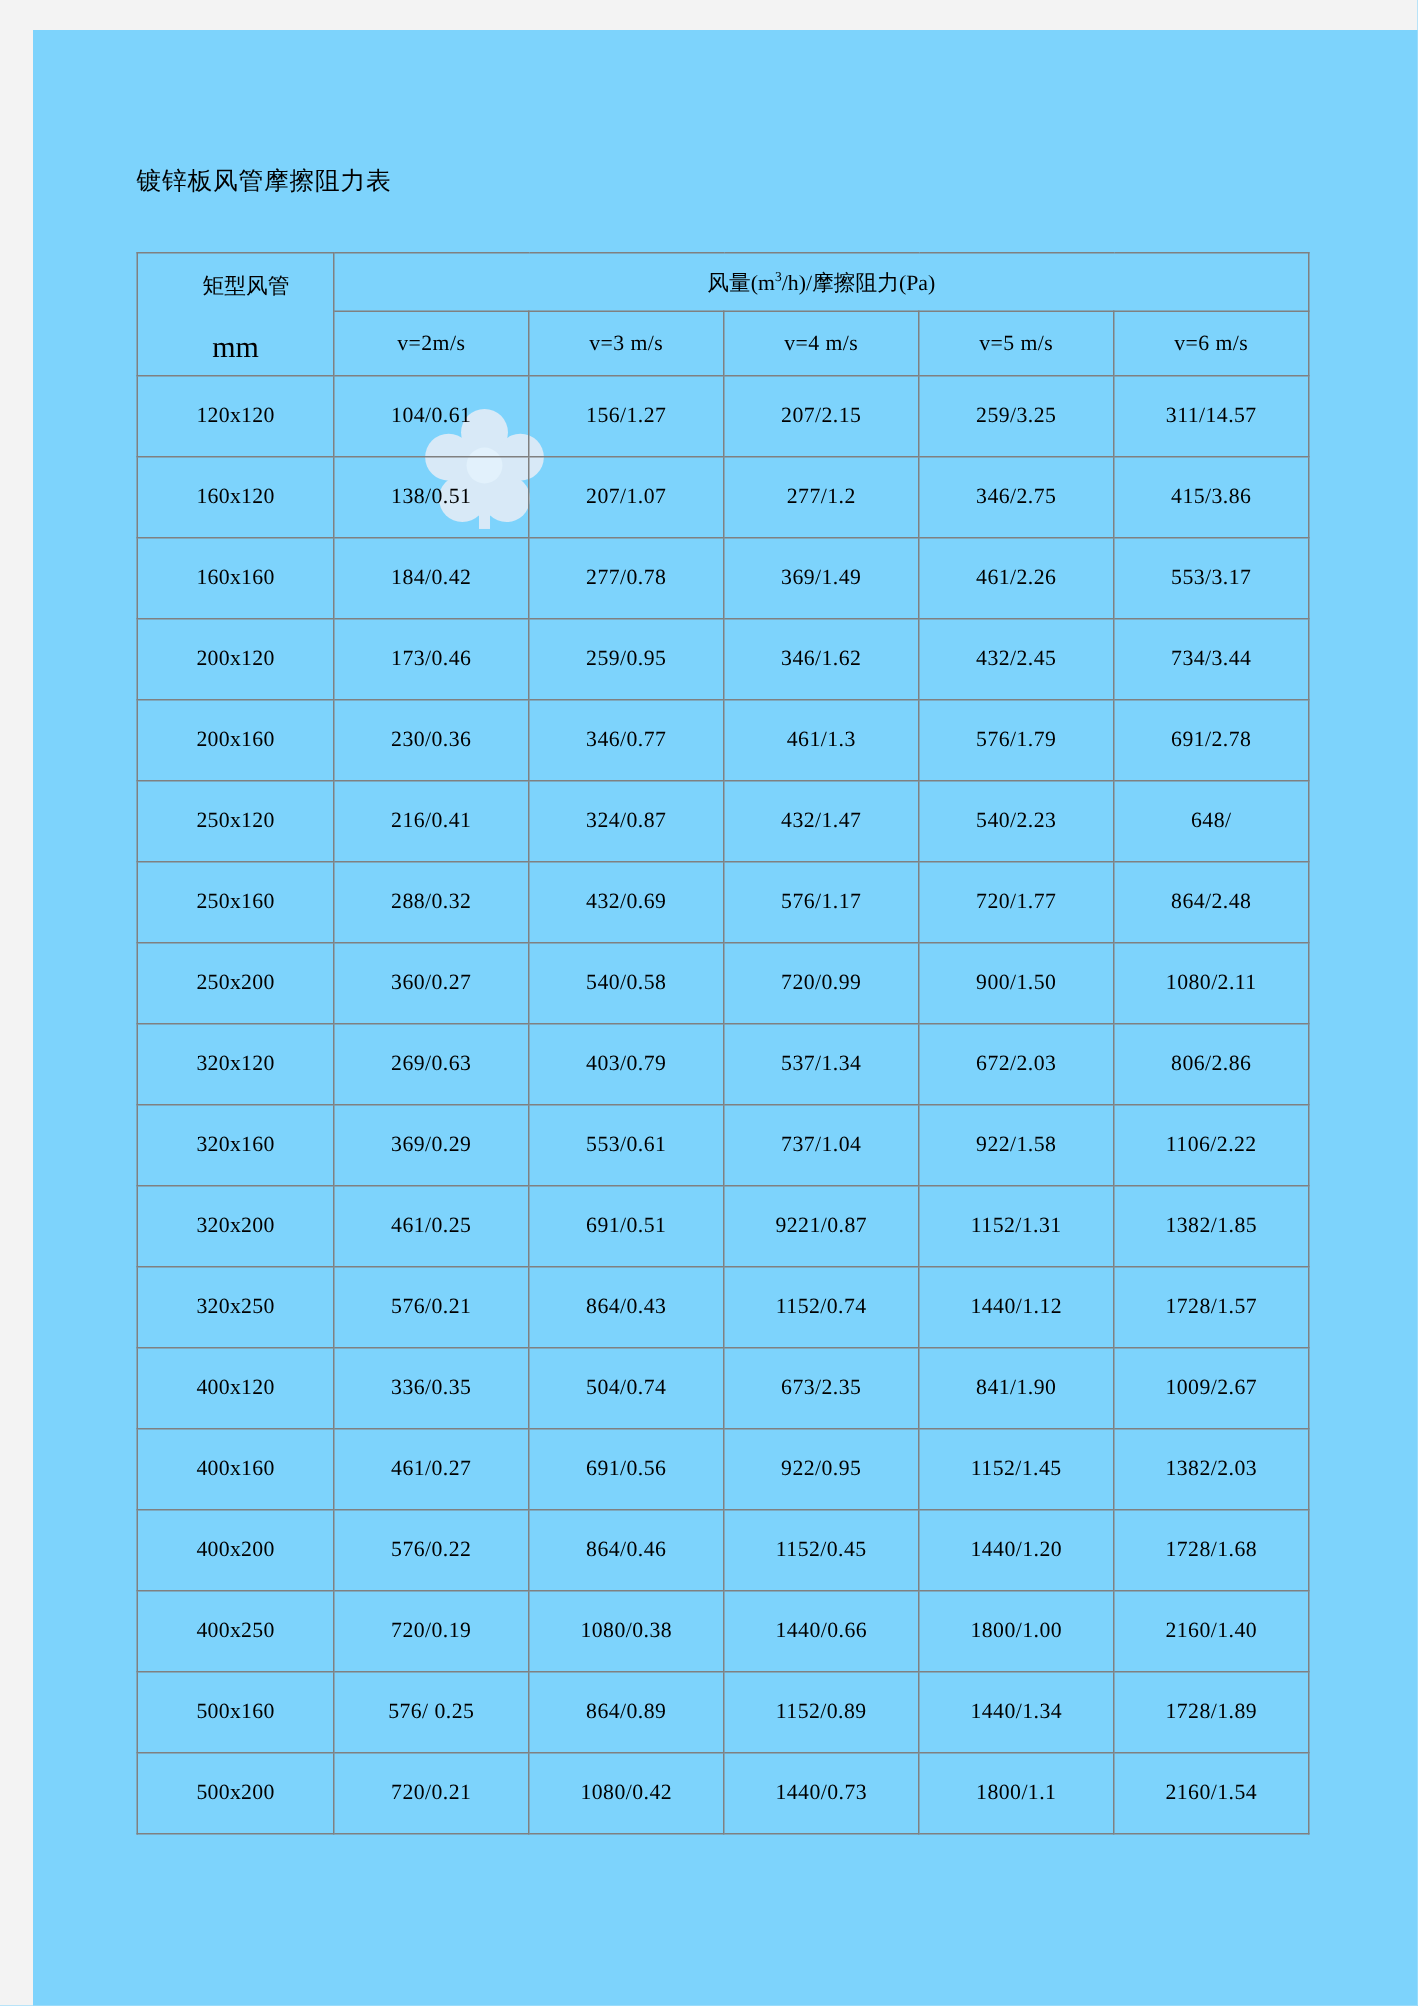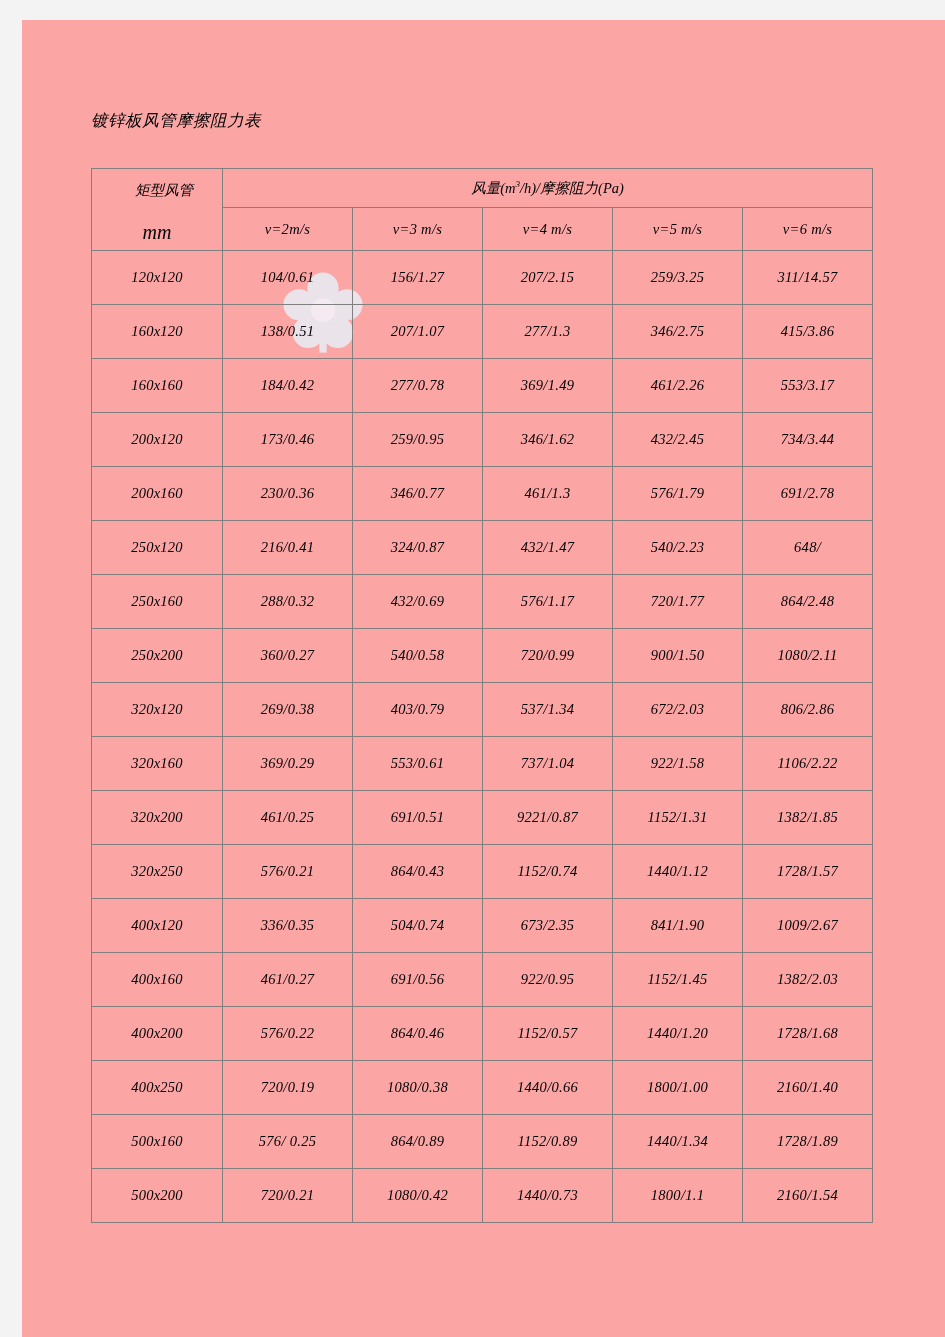--- a/index.html
+++ b/index.html
@@ -14,22 +14,21 @@
     overflow: hidden;
   }
 
   
   #page {
     position: absolute;
     left: 22px;
     top: 20px;
     width: 923px;
     height: 1317px;
-    background: #fca5a5;
-    font-style: italic;
+    background: #7dd3fc;
   }
 
   #doc-title {
     position: absolute;
     left: 69px;
     top: 90px;
     font-family: "DejaVu Sans", "Liberation Sans", sans-serif;
     font-size: 16.5px;
     color: #000000;
     letter-spacing: 0.5px;
@@ -168,21 +167,21 @@
           <td>104/0.61</td>
           <td>156/1.27</td>
           <td>207/2.15</td>
           <td>259/3.25</td>
           <td>311/14.57</td>
         </tr>
         <tr class="data-row">
           <td class="size-col">160x120</td>
           <td>138/0.51</td>
           <td>207/1.07</td>
-          <td>277/1.3</td>
+          <td>277/1.2</td>
           <td>346/2.75</td>
           <td>415/3.86</td>
         </tr>
         <tr class="data-row">
           <td class="size-col">160x160</td>
           <td>184/0.42</td>
           <td>277/0.78</td>
           <td>369/1.49</td>
           <td>461/2.26</td>
           <td>553/3.17</td>
@@ -222,21 +221,21 @@
         <tr class="data-row">
           <td class="size-col">250x200</td>
           <td>360/0.27</td>
           <td>540/0.58</td>
           <td>720/0.99</td>
           <td>900/1.50</td>
           <td>1080/2.11</td>
         </tr>
         <tr class="data-row">
           <td class="size-col">320x120</td>
-          <td>269/0.38</td>
+          <td>269/0.63</td>
           <td>403/0.79</td>
           <td>537/1.34</td>
           <td>672/2.03</td>
           <td>806/2.86</td>
         </tr>
         <tr class="data-row">
           <td class="size-col">320x160</td>
           <td>369/0.29</td>
           <td>553/0.61</td>
           <td>737/1.04</td>
@@ -272,21 +271,21 @@
           <td>461/0.27</td>
           <td>691/0.56</td>
           <td>922/0.95</td>
           <td>1152/1.45</td>
           <td>1382/2.03</td>
         </tr>
         <tr class="data-row">
           <td class="size-col">400x200</td>
           <td>576/0.22</td>
           <td>864/0.46</td>
-          <td>1152/0.57</td>
+          <td>1152/0.45</td>
           <td>1440/1.20</td>
           <td>1728/1.68</td>
         </tr>
         <tr class="data-row">
           <td class="size-col">400x250</td>
           <td>720/0.19</td>
           <td>1080/0.38</td>
           <td>1440/0.66</td>
           <td>1800/1.00</td>
           <td>2160/1.40</td>

